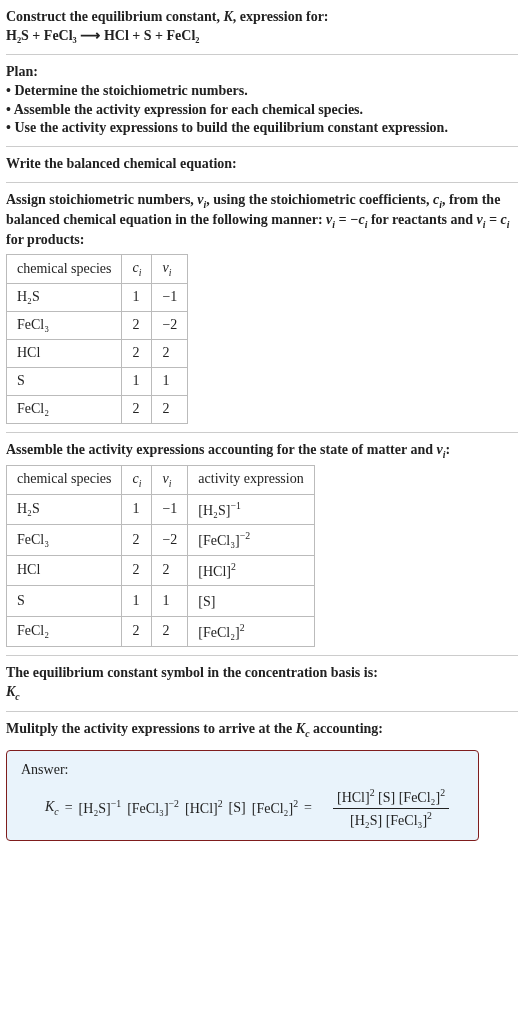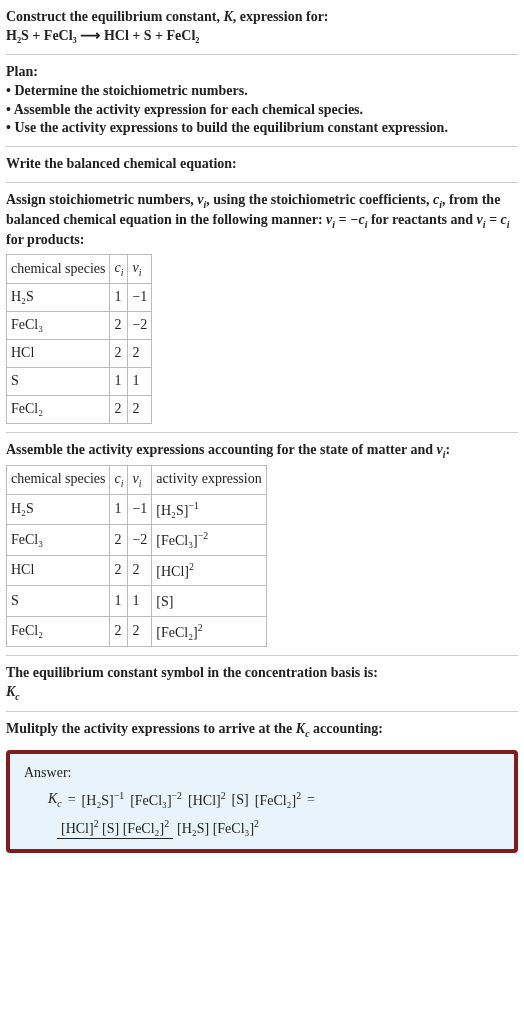--- a/index.html
+++ b/index.html
@@ -21,35 +21,35 @@
   .section { margin: 4px 0; font-weight: bold; }
   .italic { font-style: italic; }
   .sub { font-size: 0.7em; vertical-align: sub; }
   .sup { font-size: 0.7em; vertical-align: super; }
   table.data {
     border-collapse: collapse;
     margin-top: 4px;
   }
   table.data th, table.data td {
     border: 1px solid #bbb;
-    padding: 4px 4px;
+    padding: 4px 10px;
     text-align: left;
     font-weight: normal;
   }
   table.data th { background: #fff; }
   .answer-box {
     background: #e9f3fb;
-    border: 4px solid #7f1d1d;
+    border: 1px solid #7f1d1d;
     border-radius: 4px;
     padding: 10px 14px;
     margin-top: 6px;
     display: inline-block;
   }
   .eq-row { display: flex; align-items: center; gap: 6px; flex-wrap: wrap;}
-  .frac { display: inline-flex; align-items: center; vertical-align: middle; margin: 0 9px;}
+  .frac { display: inline-flex; flex-direction: column; align-items: center; vertical-align: middle; margin: 0 15px;}
   .frac .num { border-bottom: 1px solid #222; padding: 0 4px; }
   .frac .den { padding: 0 4px; }
   .nowrap { white-space: nowrap; }
 </style>
 </head>
 <body>
 
 
 
 

